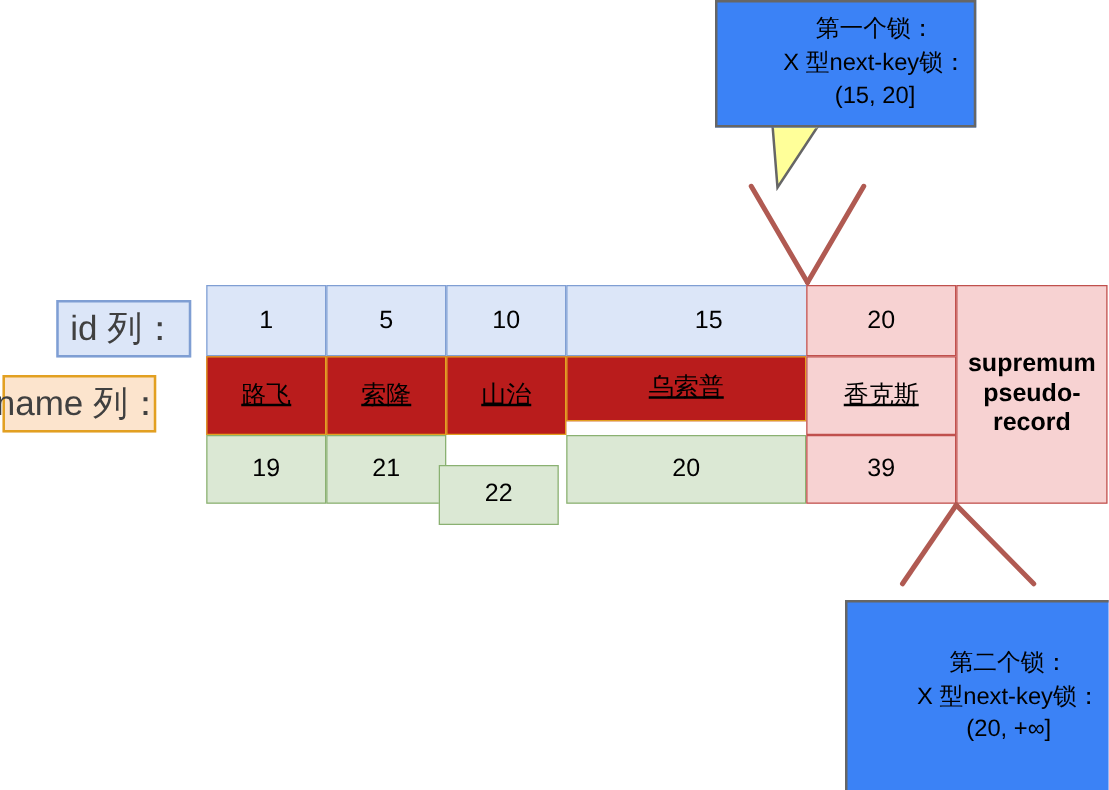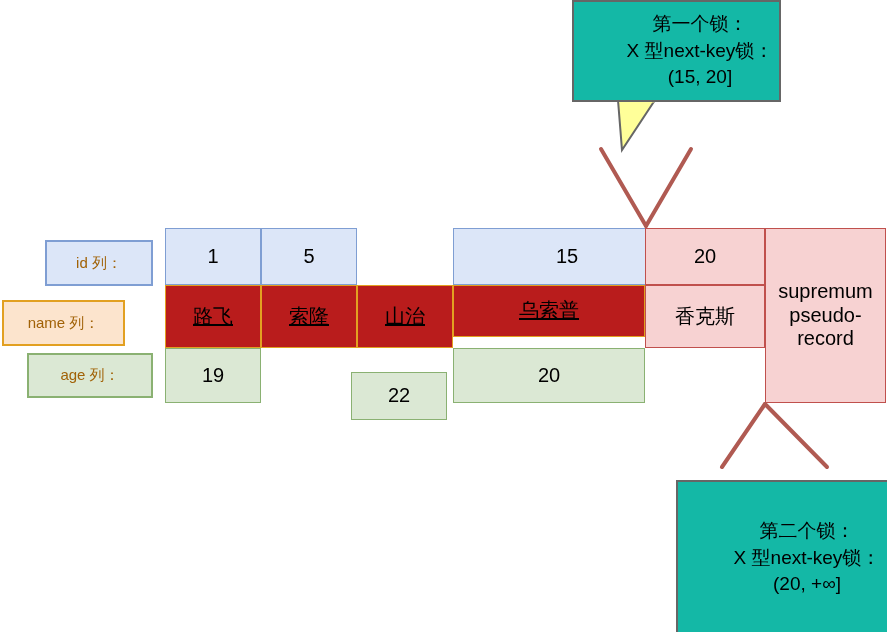--- a/index.html
+++ b/index.html
@@ -18,22 +18,22 @@
     background: #ffffff;
   }
 
   
   .row-label {
     position: absolute;
     box-sizing: border-box;
     display: flex;
     align-items: center;
     justify-content: center;
-    font-size: 15px;
-    color: #a16207;
+    font-size: 28px;
+    color: #404040;
     border-width: 2px;
     border-style: solid;
     white-space: nowrap;
     text-align: center;
   }
   .label-id {
     left: 45px;  top: 240px;  width: 108px; height: 46px;
     background: #dce6f8; border-color: #7f9ed3;
   }
   .label-name {
@@ -61,21 +61,21 @@
   }
   .c-blue  { background: #dce6f8; border-color: #7f9ed3; }
   .c-orng  { background: #b91c1c; border-color: #e2a021; text-decoration: underline; }
   .c-grn   { background: #dbe8d4; border-color: #8ab172; }
   .c-pink  { background: #f7d2d2; border-color: #c0504d; }
 
   
   .callout {
     position: absolute;
     box-sizing: border-box;
-    background: #14b8a6;
+    background: #3b82f6;
     border: 2px solid #666666;
     display: flex;
     flex-direction: column;
     align-items: center;
     justify-content: center;
     font-size: 19px;
     color: #000000;
     line-height: 1.42;
     text-align: center;
     padding-left: 47px;
@@ -90,38 +90,40 @@
     pointer-events: none;
   }
 </style>
 </head>
 <body>
 
 <div id="canvas">
 
   <div class="row-label label-id">id 列：</div>
   <div class="row-label label-name">name 列：</div>
-  <div class="row-label label-age">age 列：</div>
 
   <div class="cell c-blue" style="left:165px; top:228px; width:96px; height:57px;">1</div>
   <div class="cell c-blue" style="left:261px; top:228px; width:96px; height:57px;">5</div>
+  <div class="cell c-blue" style="left:357px; top:228px; width:96px; height:57px;">10</div>
   <div class="cell c-blue" style="left:453px; top:228px; width:228px; height:57px;">15</div>
   <div class="cell c-pink" style="left:645px; top:228px; width:120px; height:57px;">20</div>
 
   <div class="cell c-orng" style="left:165px; top:285px; width:96px; height:63px;">路飞</div>
   <div class="cell c-orng" style="left:261px; top:285px; width:96px; height:63px;">索隆</div>
   <div class="cell c-orng" style="left:357px; top:285px; width:96px; height:63px;">山治</div>
   <div class="cell c-orng" style="left:453px; top:285px; width:192px; height:52px;">乌索普</div>
-  <div class="cell c-pink" style="left:645px; top:285px; width:120px; height:63px;">香克斯</div>
+  <div class="cell c-pink" style="left:645px; top:285px; width:120px; height:63px;text-decoration:underline;">香克斯</div>
 
   <div class="cell c-grn" style="left:165px; top:348px; width:96px; height:55px;">19</div>
+  <div class="cell c-grn" style="left:261px; top:348px; width:96px; height:55px;">21</div>
   <div class="cell c-grn" style="left:351px; top:348px; width:96px; height:48px;margin-top:24px;">22</div>
   <div class="cell c-grn" style="left:453px; top:348px; width:192px; height:55px;">20</div>
+  <div class="cell c-pink" style="left:645px; top:348px; width:120px; height:55px;">39</div>
 
-  <div class="cell c-pink" style="left:765px; top:228px; width:121px; height:175px; flex-direction:column;">
+  <div class="cell c-pink" style="left:765px; top:228px; width:121px; height:175px; flex-direction:column;font-weight:bold;">
     <span>supremum</span>
     <span>pseudo-</span>
     <span>record</span>
   </div>
 
   <svg id="overlay" viewBox="0 0 887 632" xmlns="http://www.w3.org/2000/svg">
 
     <g stroke="#b05a52" stroke-width="4" stroke-linecap="round" fill="none">
       <line x1="601" y1="149" x2="646" y2="226"></line>
       <line x1="691" y1="149" x2="646" y2="226"></line>

